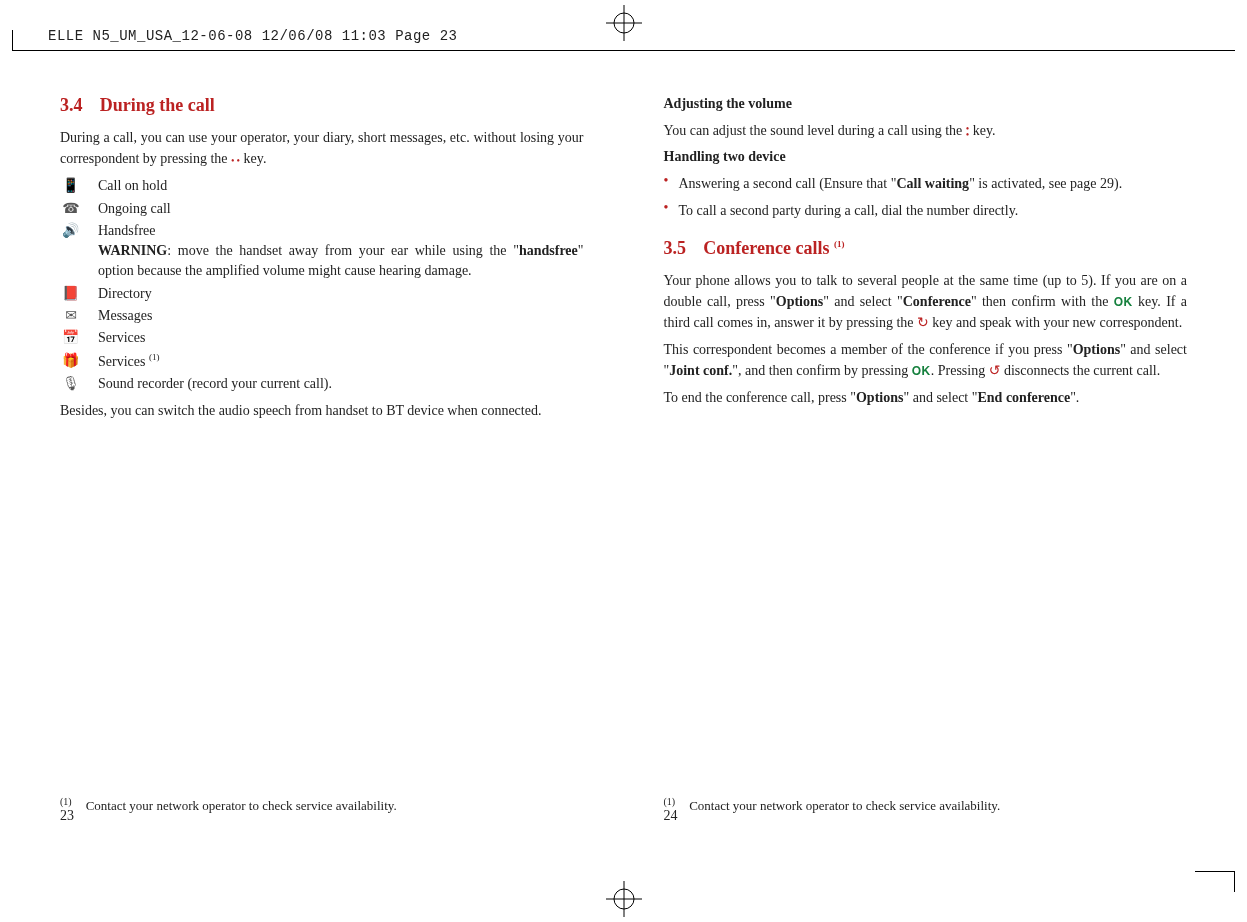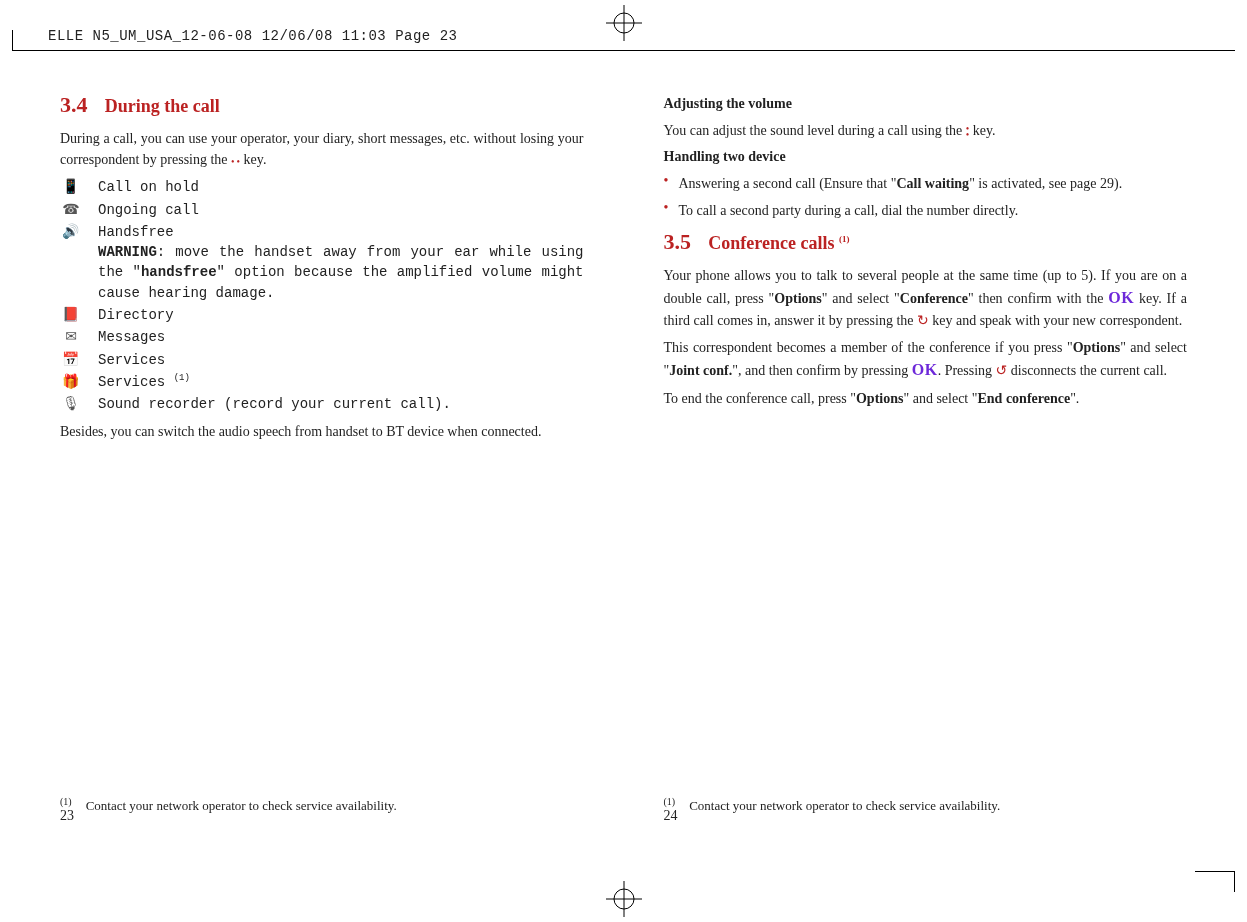--- a/index.html
+++ b/index.html
@@ -67,41 +67,41 @@
   .spread {
     display: flex;
     padding: 40px 60px 40px 60px;
     gap: 80px;
   }
   .page {
     flex: 1;
     position: relative;
     min-height: 760px;
   }
-  .section-num { color: #b22; font-weight: bold; font-size: 22px; margin-right: 12px; }
+  .section-num { color: #b22; font-weight: bold; font-size: 18px; margin-right: 12px; }
   .section-title { color: #b22; font-weight: bold; font-size: 18px; }
   h2 { margin: 4px 0 10px 0; font-weight: normal; }
   .subhead { font-weight: bold; margin: 8px 0 8px 0; font-size: 14px; }
   p { margin: 6px 0; line-height: 1.5; }
   .justify { text-align: justify; }
   .func-list { margin: 4px 0; }
   .func-row { display: flex; align-items: flex-start; gap: 16px; margin: 2px 0; }
   .func-icon { width: 22px; flex-shrink: 0; text-align: center; color: #555; padding-top:1px; }
-  .func-text { flex: 1; line-height: 1.45; text-align: justify; font-family: Liberation Mono, monospace; }
+  .func-text { flex: 1; line-height: 1.45; text-align: justify; }
   .footnote { position: absolute; bottom: 34px; left: 0; font-size: 13px; }
   .foot-sup { font-size: 10px; vertical-align: super; margin-right: 14px; }
   .pagenum { position: absolute; bottom: 24px; width: 100%; text-align: left; font-size: 14px; }
   .sup { font-size: 9px; vertical-align: super; }
   .bold { font-weight: bold; }
   .key-dots { display:inline-block; vertical-align:middle; }
   .key-dots::before { content:"•"; color:#b22; font-size:10px; margin-right:2px;}
   .key-dots::after { content:"•"; color:#b22; font-size:10px;}
   .key-vdots { display:inline-block; vertical-align:middle; line-height:5px; }
   .key-vdots span { display:block; color:#b22; font-size:10px; line-height:6px; }
-  .ok { font-family: Liberation Serif, serif; font-size:16px; color:#6d28d9; font-weight:600; letter-spacing:0.5px;}
+  .ok { font-family: Liberation Sans, sans-serif; font-size:12px; color:#15803d; font-weight:600; letter-spacing:0.5px;}
   ul.bullets { list-style:none; padding:0; margin:6px 0; }
   ul.bullets li { display:flex; gap:10px; margin:6px 0; }
   ul.bullets li::before { content:"•"; color:#b22; flex-shrink:0; }
   ul.bullets li div { flex:1; text-align: justify; line-height:1.5; }
 </style>
 </head>
 <body>
 
 <div class="header-strip">ELLE N5_UM_USA_12-06-08  12/06/08  11:03  Page 23</div>
 
@@ -195,21 +195,21 @@
       <li>
           <div>
         <span>Answering a second call (Ensure that "</span><span class="bold">Call waiting</span><span>" is activated, see page 29).</span>
       </div>
         </li>
       <li>
           <div>To call a second party during a call, dial the number directly.</div>
         </li>
     </ul>
 
-    <h2 style="margin-top:8px;">
+    <h2 style="margin-top:14px;">
       <span class="section-num">3.5</span>
       <span class="section-title">
         <span>Conference calls </span><span class="sup" style="color:#b22;font-weight:bold;">(1)</span>
       </span>
     </h2>
 
     <p class="justify">
       <span>Your phone allows you to talk to several people at the same time (up to 5). If you are on a double call, press "</span><span class="bold">Options</span><span>" and select "</span><span class="bold">Conference</span><span>" then confirm with the </span><span class="ok">OK</span><span> key. If a third call comes in, answer it by pressing the </span><span style="color:#b22;">↻</span><span> key and speak with your new correspondent.</span>
     </p>
 

